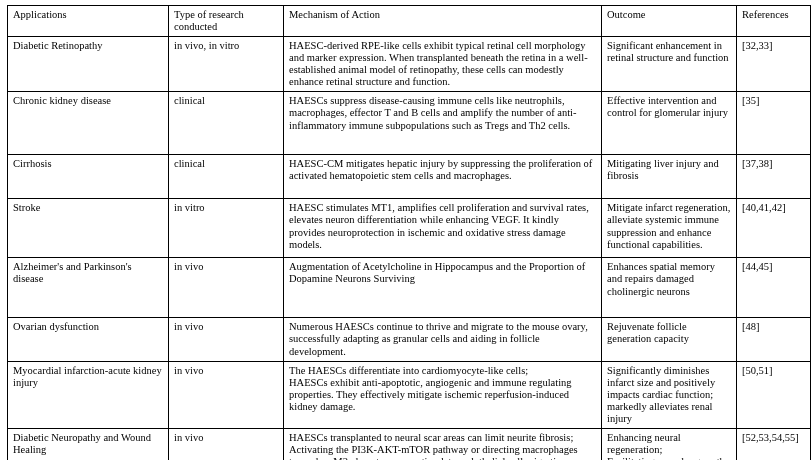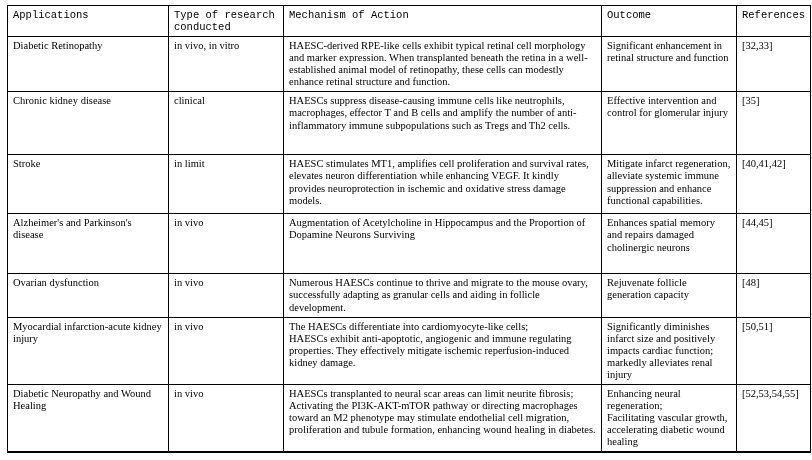--- a/index.html
+++ b/index.html
@@ -32,21 +32,21 @@
   table.paper-table td {
     border: 1px solid #000000;
     vertical-align: top;
     text-align: left;
     font-weight: normal;
     padding: 3px 5px 3px 5px;
     white-space: pre-line;
     overflow: hidden;
     box-sizing: border-box;
   }
-  tr.header-row { height: 18px; font-family: Liberation Mono, monospace; }
+  tr.header-row { height: 18px; }
   tr.row-0 { height: 49px; }
   tr.row-1 { height: 63px; margin-left: 16px; }
   tr.row-2 { height: 44px; }
   tr.row-3 { height: 59px; }
   tr.row-4 { height: 60px; margin-top: 16px; }
   tr.row-5 { height: 38px; }
   tr.row-6 { height: 57px; }
   tr.row-7 { height: 62px; }
   col.c-app  { width: 161px; }
   col.c-type { width: 115px; }
@@ -83,23 +83,30 @@
         <td>Significant enhancement in retinal structure and function</td>
         <td>[32,33]</td>
       </tr>
       <tr class="row-1">
         <td>Chronic kidney disease</td>
         <td>clinical</td>
         <td>HAESCs suppress disease-causing immune cells like neutrophils, macrophages, effector T and B cells and amplify the number of anti-inflammatory immune subpopulations such as Tregs and Th2 cells.</td>
         <td>Effective intervention and control for glomerular injury</td>
         <td>[35]</td>
       </tr>
+      <tr class="row-2">
+        <td>Cirrhosis</td>
+        <td>clinical</td>
+        <td>HAESC-CM mitigates hepatic injury by suppressing the proliferation of activated hematopoietic stem cells and macrophages.</td>
+        <td>Mitigating liver injury and fibrosis</td>
+        <td>[37,38]</td>
+      </tr>
       <tr class="row-3">
         <td>Stroke</td>
-        <td>in limit</td>
+        <td>in vitro</td>
         <td>HAESC stimulates MT1, amplifies cell proliferation and survival rates, elevates neuron differentiation while enhancing VEGF. It kindly provides neuroprotection in ischemic and oxidative stress damage models.</td>
         <td>Mitigate infarct regeneration, alleviate systemic immune suppression and enhance functional capabilities.</td>
         <td>[40,41,42]</td>
       </tr>
       <tr class="row-4">
         <td>Alzheimer's and Parkinson's disease</td>
         <td>in vivo</td>
         <td>Augmentation of Acetylcholine in Hippocampus and the Proportion of Dopamine Neurons Surviving</td>
         <td>Enhances spatial memory and repairs damaged cholinergic neurons</td>
         <td>[44,45]</td>

